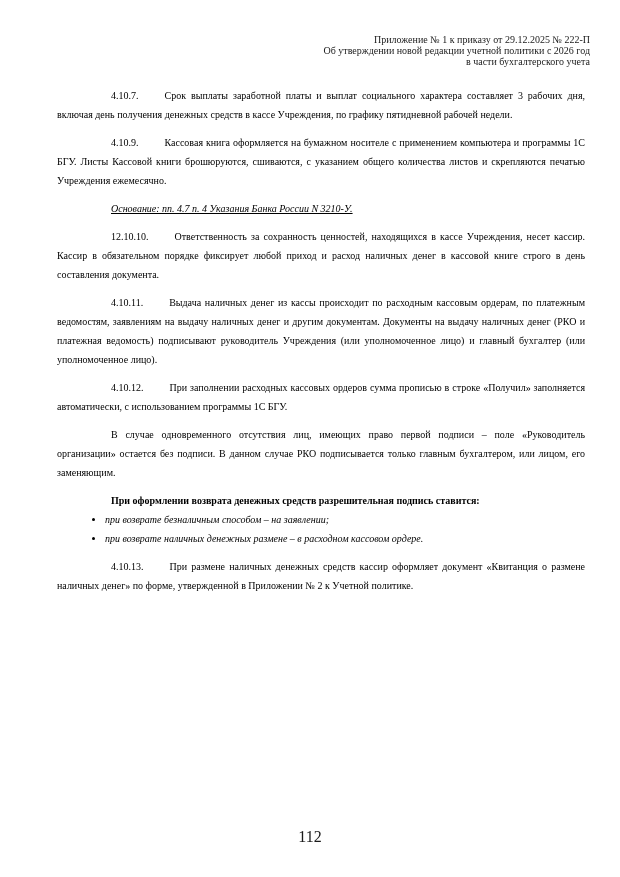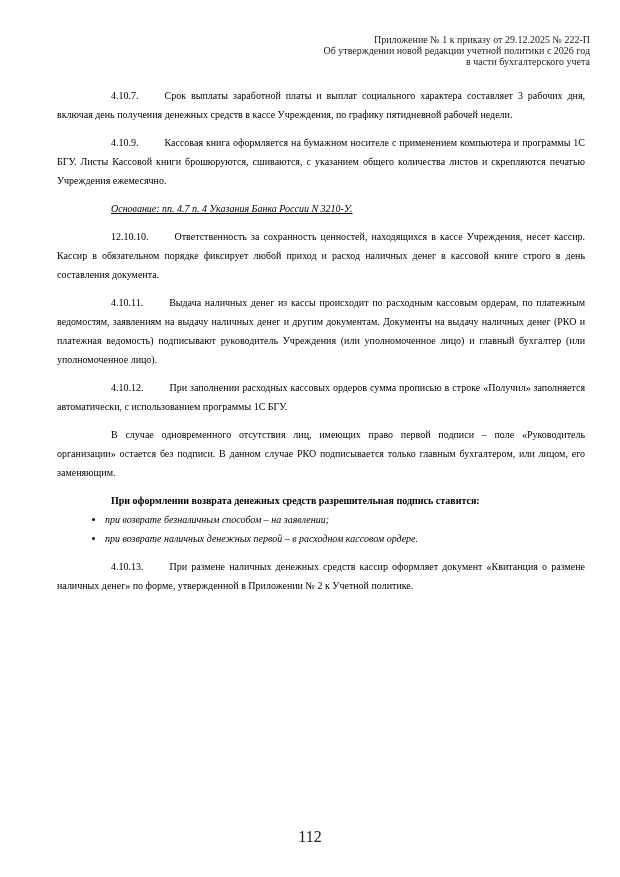--- a/index.html
+++ b/index.html
@@ -83,21 +83,21 @@
     <p><span class="num">4.10.11.</span><span class="tabsp"></span><span>Выдача наличных денег из кассы происходит по расходным кассовым ордерам, по платежным ведомостям, заявлениям на выдачу наличных денег и другим документам. Документы на выдачу наличных денег (РКО и платежная ведомость) подписывают руководитель Учреждения (или уполномоченное лицо) и главный бухгалтер (или уполномоченное лицо).</span></p>
 
     <p><span class="num">4.10.12.</span><span class="tabsp"></span><span>При заполнении расходных кассовых ордеров сумма прописью в строке «Получил» заполняется автоматически, с использованием программы 1С БГУ.</span></p>
 
     <p><span>В случае одновременного отсутствия лиц, имеющих право первой подписи – поле «Руководитель организации» остается без подписи. В данном случае РКО подписывается только главным бухгалтером, или лицом, его заменяющим.</span></p>
 
     <p class="no-gap"><span>При оформлении возврата денежных средств разрешительная подпись ставится:</span></p>
 
     <ul class="bullets">
       <li>при возврате безналичным способом – на заявлении;</li>
-      <li>при возврате наличных денежных первой – в расходном кассовом ордере.</li>
+      <li>при возврате наличных денежных размене – в расходном кассовом ордере.</li>
     </ul>
 
     <p><span class="num">4.10.13.</span><span class="tabsp"></span><span>При размене наличных денежных средств кассир оформляет документ «Квитанция о размене наличных денег» по форме, утвержденной в Приложении № 2 к Учетной политике.</span></p>
 
   </div>
 
   <div class="page-footer">112</div>
 
 </div>
 

